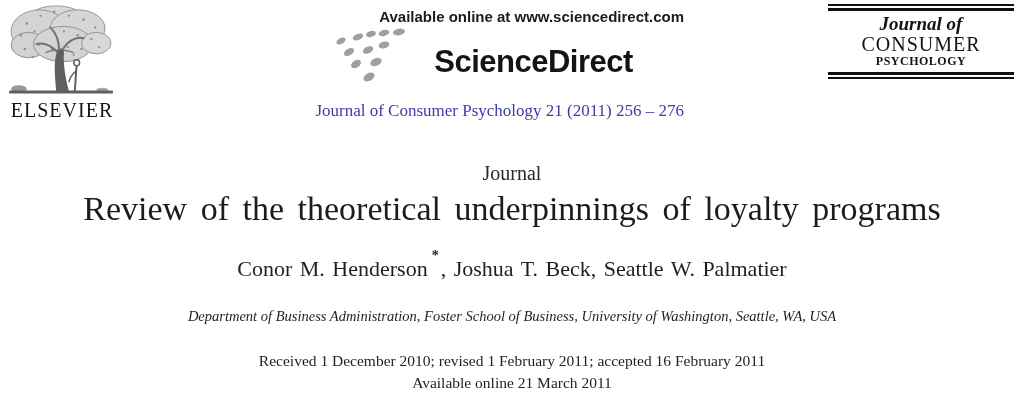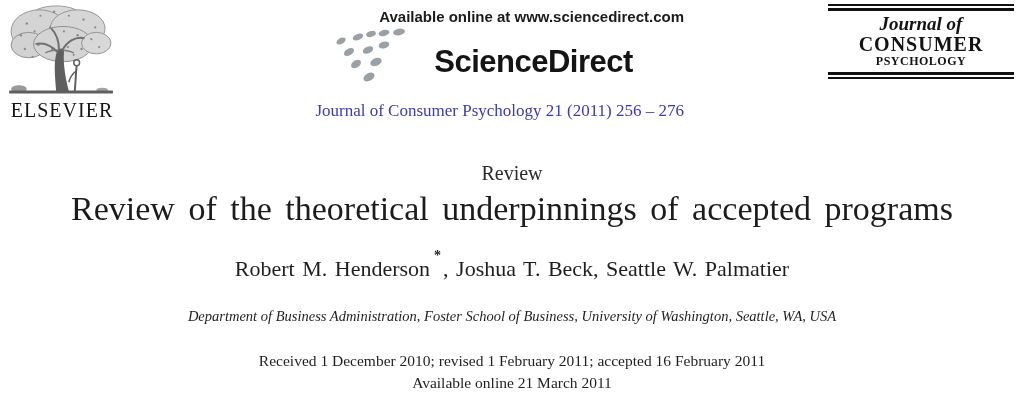--- a/index.html
+++ b/index.html
@@ -41,21 +41,21 @@
   }
   
   .jbox{position:absolute;left:828px;top:4px;width:186px;text-align:center;color:#131313;}
   .rule{width:100%;background:#111;}
   .rule.r-thin{height:2px;}
   .rule.r-thick{height:3px;margin-top:2px;}
   .rule.b-thick{height:3px;}
   .rule.b-thin{height:2px;margin-top:2px;}
   .jbox-text{padding:3px 0 5px 0;line-height:1.04;}
   .j-line1{font-style:italic;font-weight:bold;font-size:19px;}
-  .j-line2{font-weight:bold;font-size:20px;letter-spacing:1px;}
+  .j-line2{font-weight:normal;font-size:20px;letter-spacing:1px;}
   .j-line3{font-weight:bold;font-size:12px;letter-spacing:0.5px;}
   
   .cline{position:absolute;left:0;width:100%;text-align:center;color:#1f1f1f;white-space:nowrap;}
   .review-label{top:162px;font-size:20px;color:#2a2a2a;}
   .article-title{top:190px;font-size:34px;word-spacing:5px;color:#1c1c1c;}
   .authors{top:256px;font-size:22px;word-spacing:2px;}
   .authors .marker{
     font-size:14px;font-weight:bold;
     position:relative;top:-8px;margin:0 2px 0 4px;
   }
@@ -144,22 +144,22 @@
     <div class="rule r-thick"></div>
     <div class="jbox-text">
       <div class="j-line1">Journal of</div>
       <div class="j-line2">CONSUMER</div>
       <div class="j-line3">PSYCHOLOGY</div>
     </div>
     <div class="rule b-thick"></div>
     <div class="rule b-thin"></div>
   </div>
 
-  <div class="cline review-label">Review</div>
-  <div class="cline article-title">Review of the theoretical underpinnings of accepted programs</div>
+  <div class="cline review-label">Journal</div>
+  <div class="cline article-title">Review of the theoretical underpinnings of loyalty programs</div>
 
-  <div class="cline authors"><span>Robert M. Henderson</span><sup class="marker">*</sup><span>, </span><span>Joshua T. Beck</span><span>, </span><span>Seattle W. Palmatier</span></div>
+  <div class="cline authors"><span>Conor M. Henderson</span><sup class="marker">*</sup><span>, </span><span>Joshua T. Beck</span><span>, </span><span>Seattle W. Palmatier</span></div>
 
   <div class="cline affiliation">Department of Business Administration, Foster School of Business, University of Washington, Seattle, WA, USA</div>
   <div class="cline history">Received 1 December 2010; revised 1 February 2011; accepted 16 February 2011</div>
   <div class="cline online-date">Available online 21 March 2011</div>
 
 </div>
 
 </body></html>

